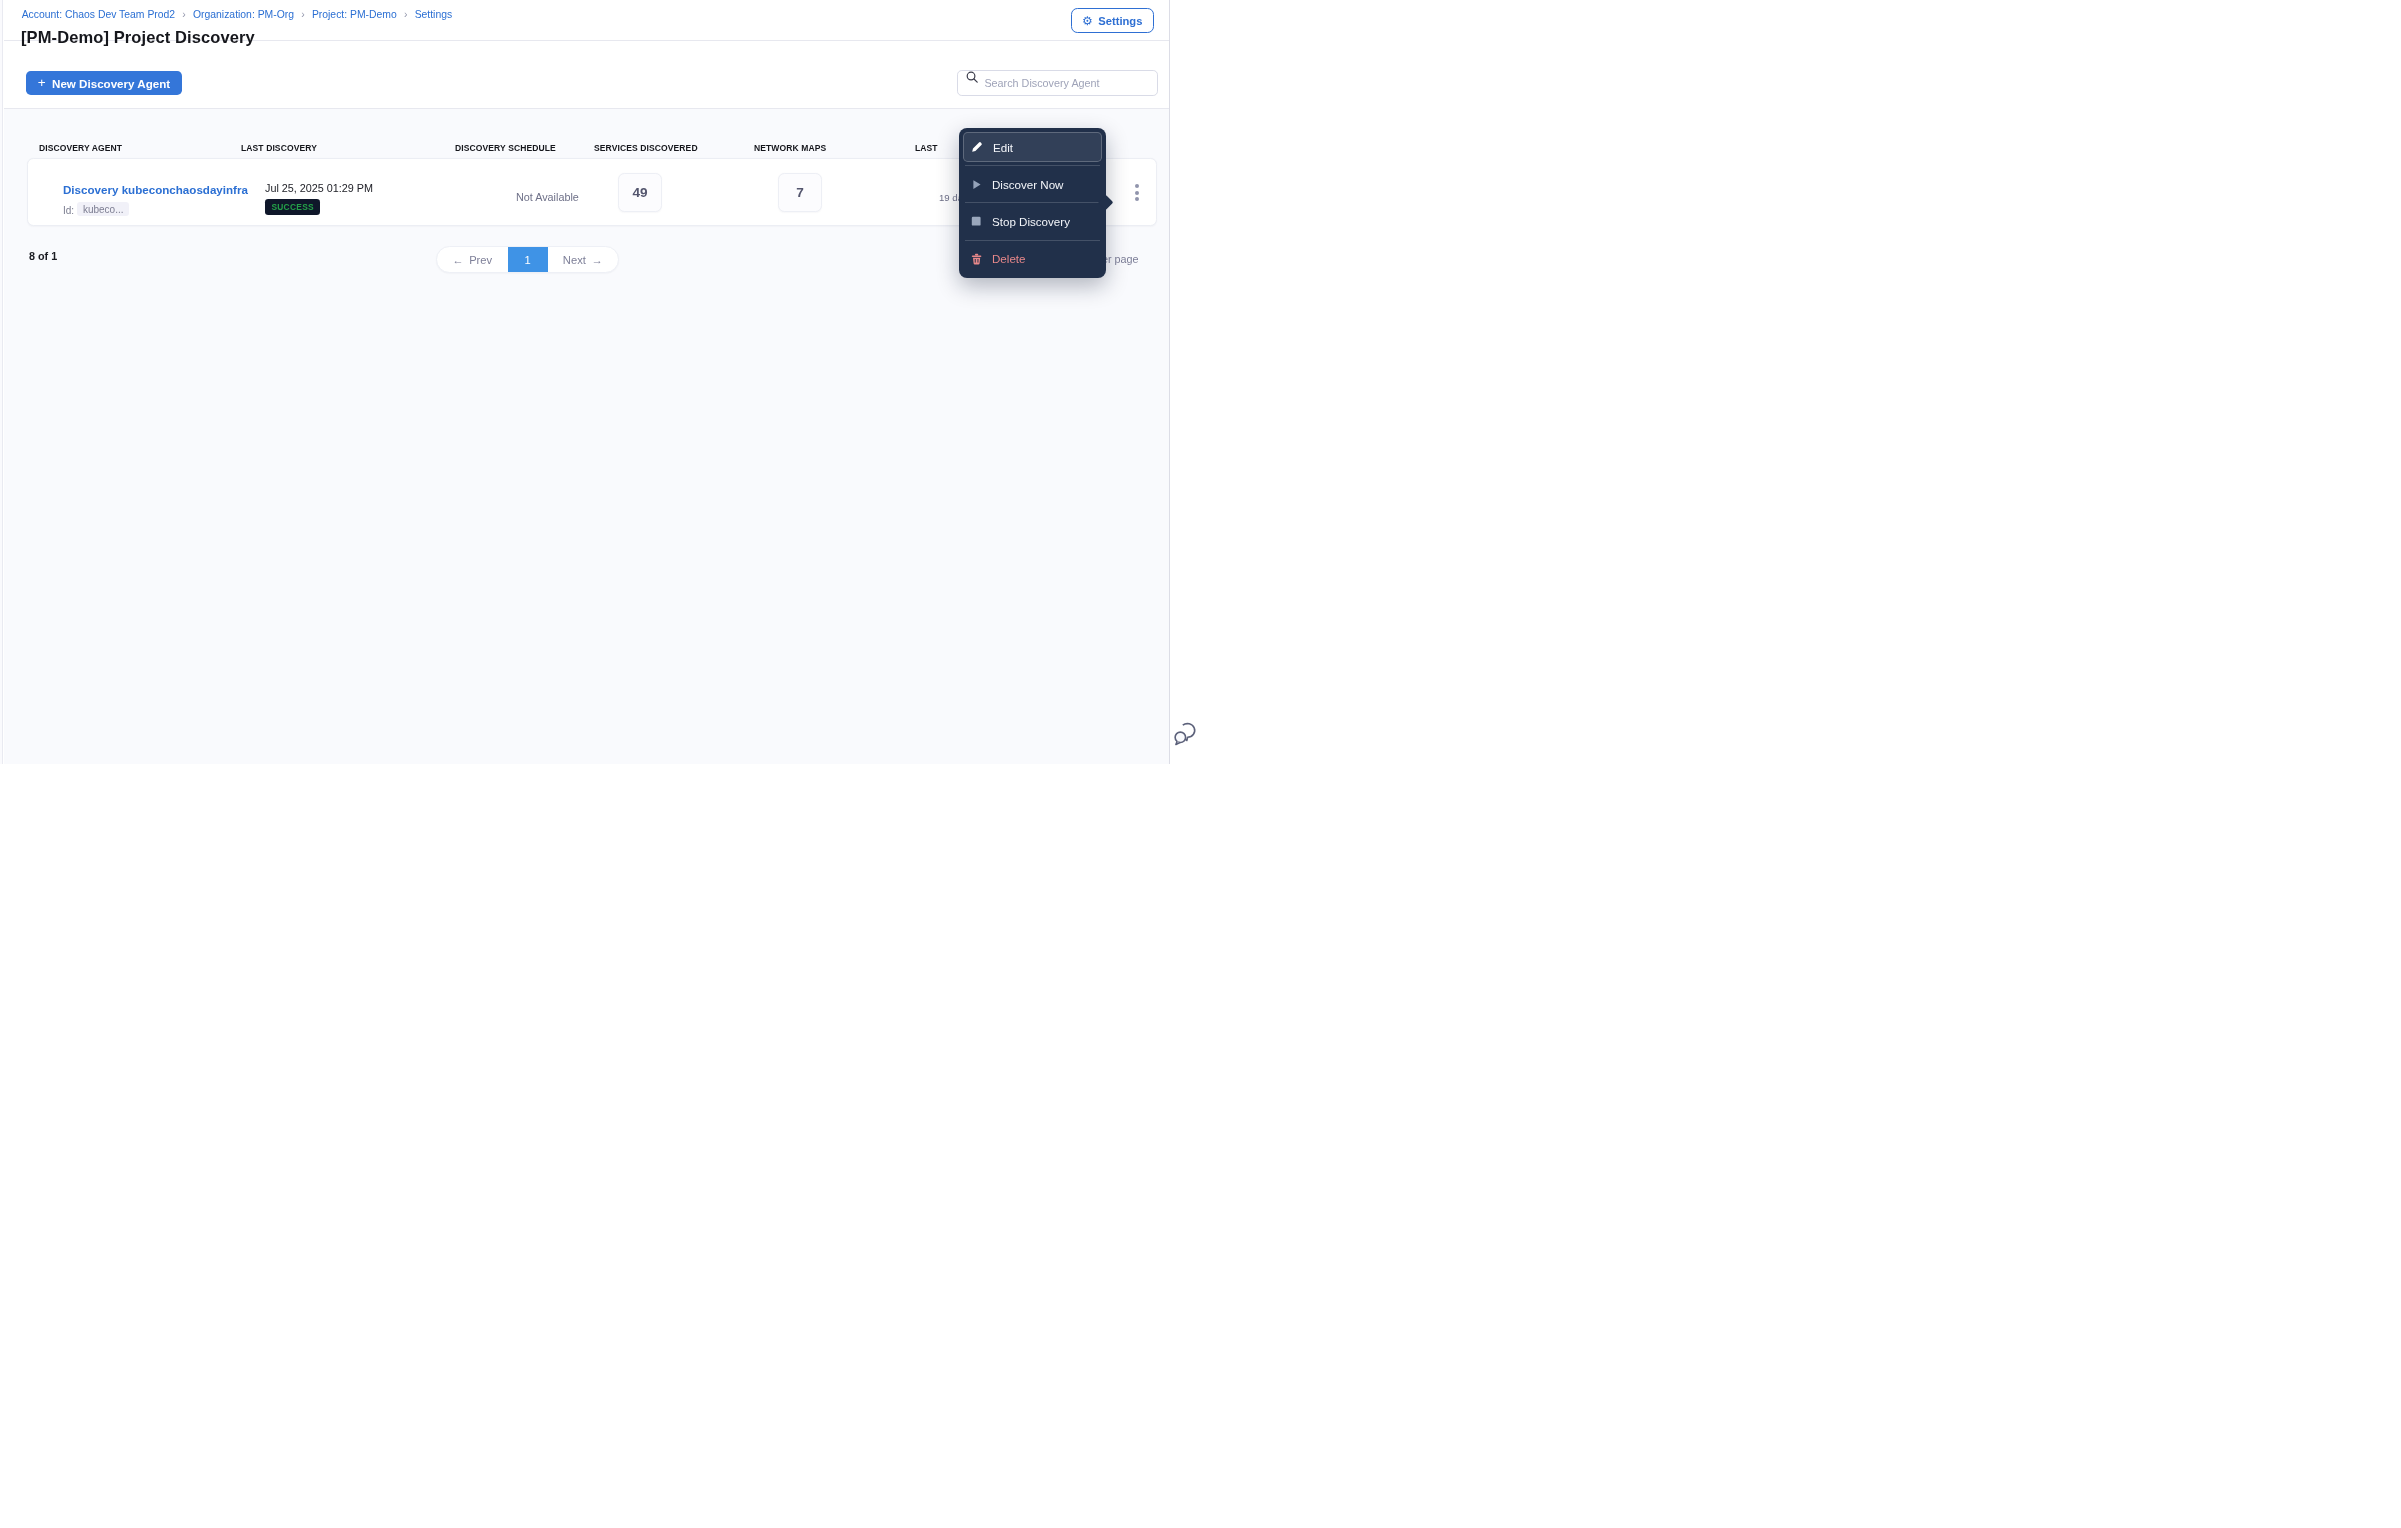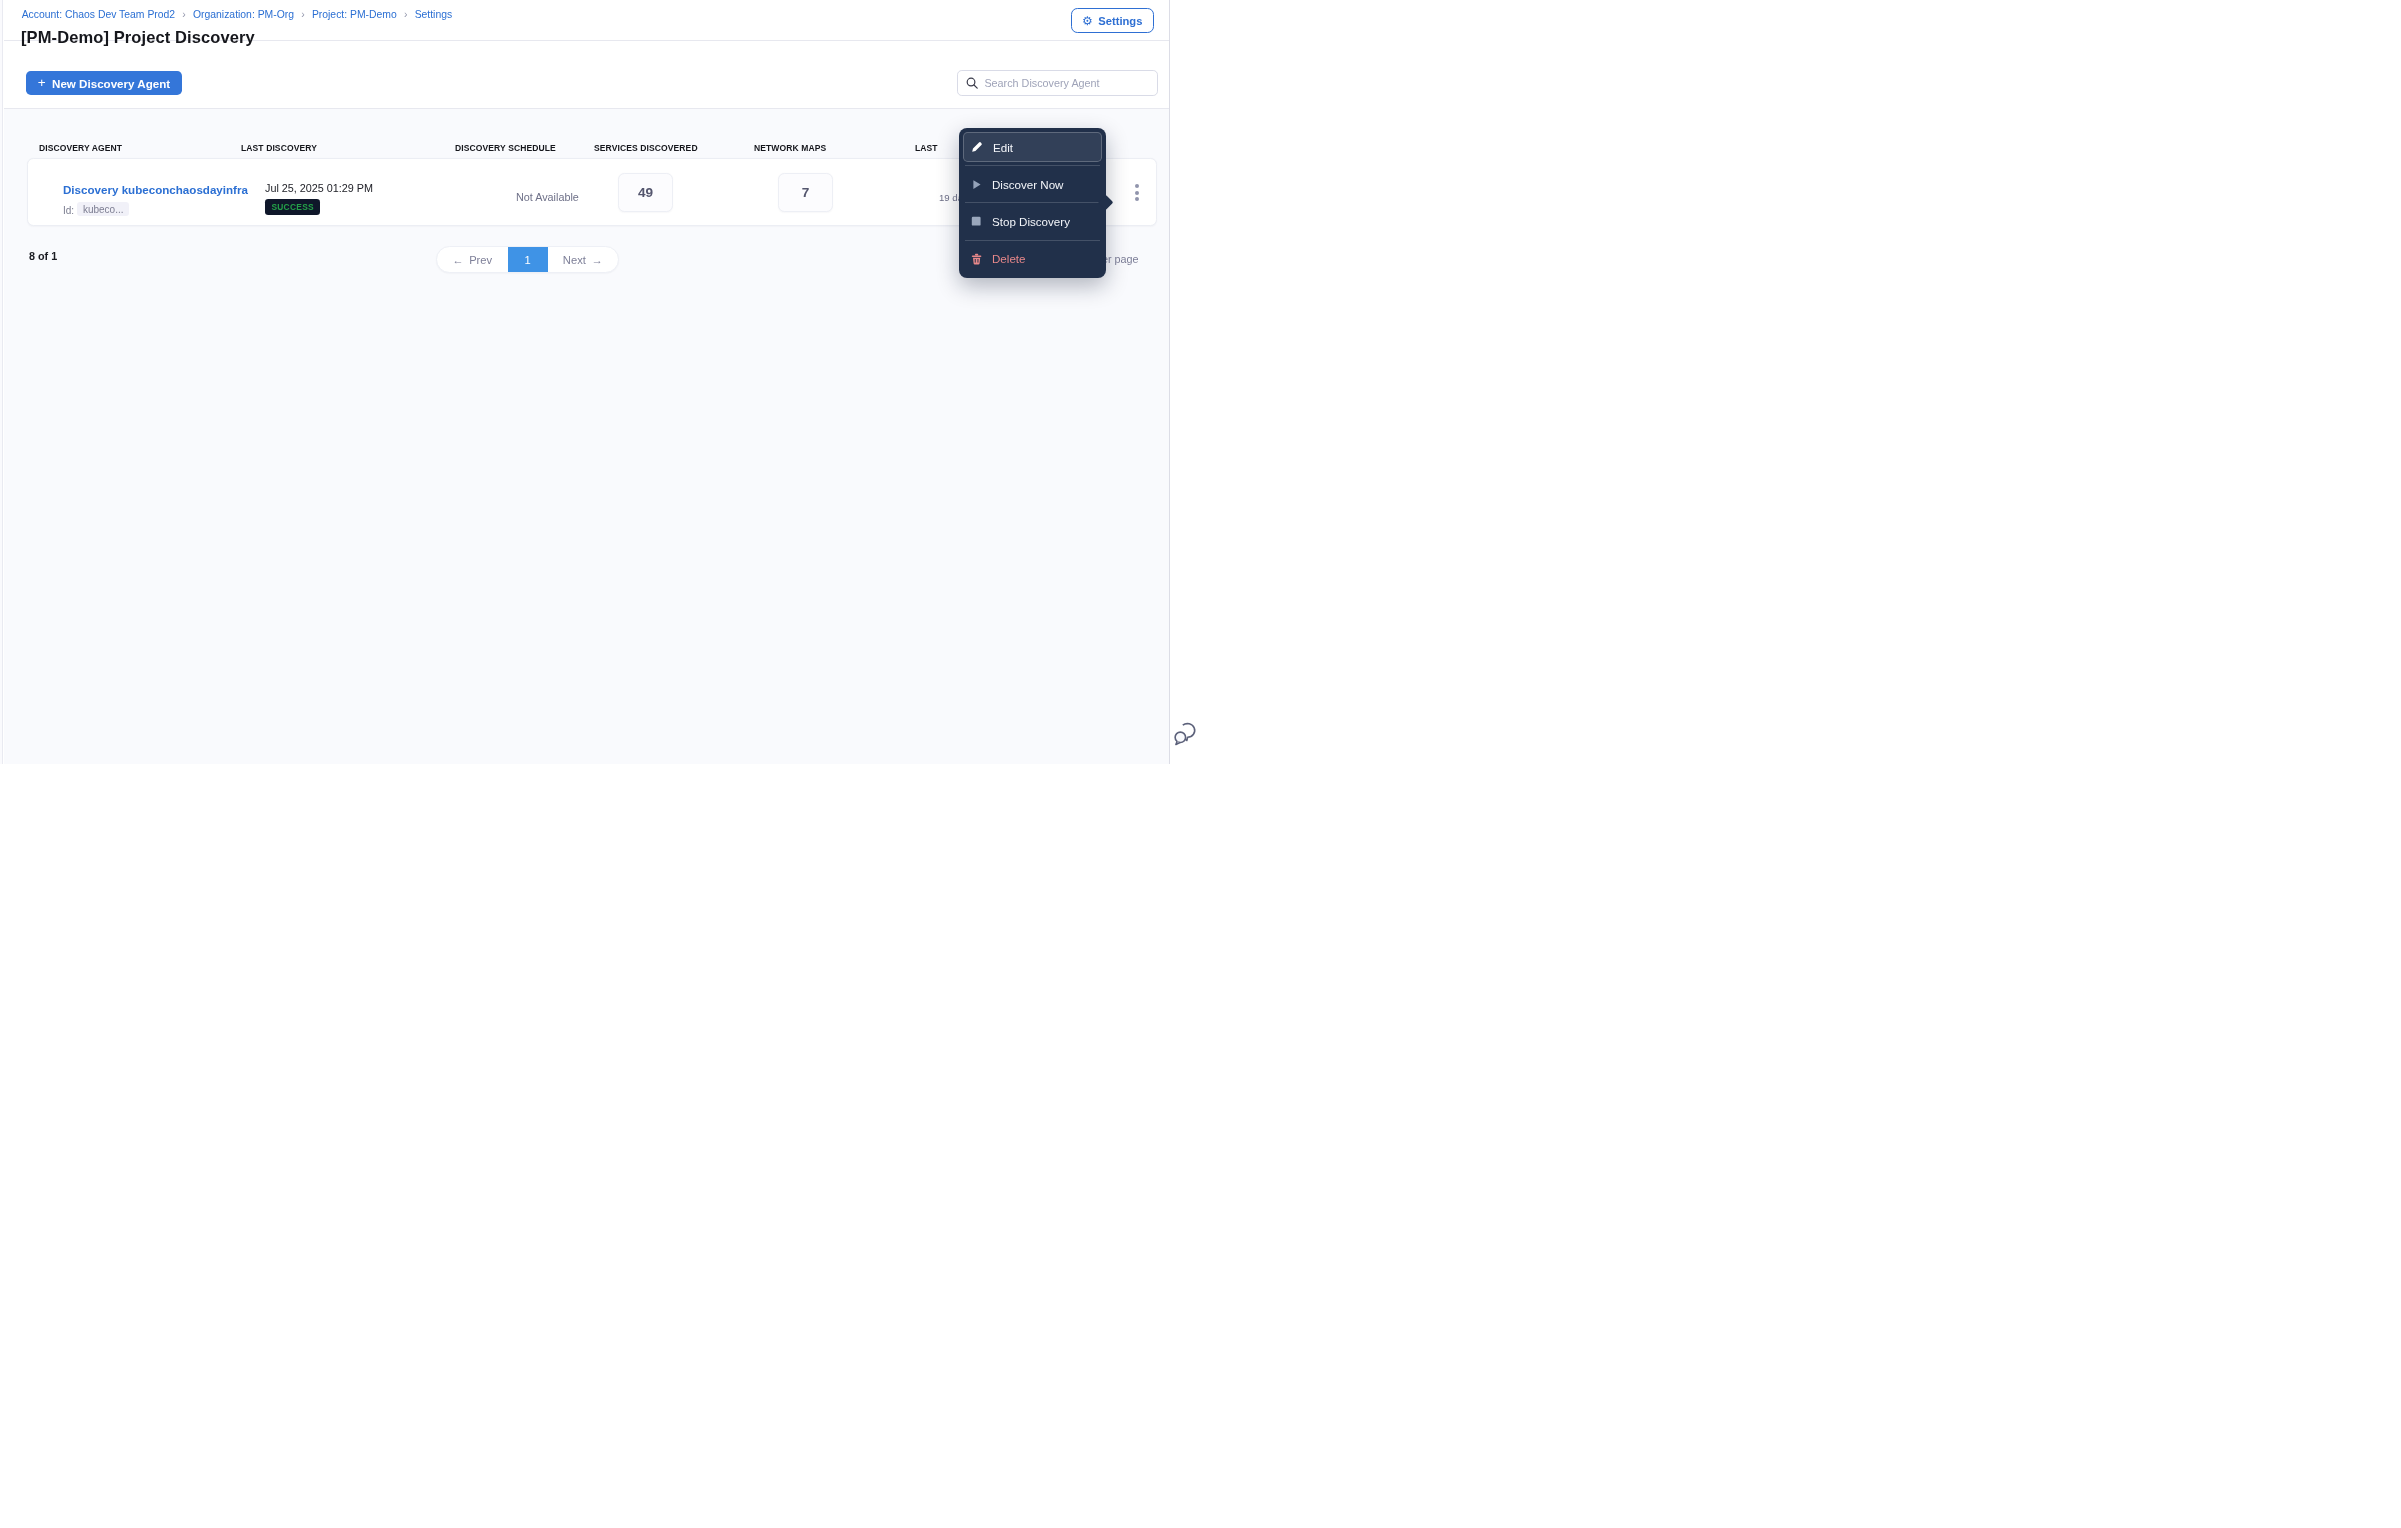--- a/index.html
+++ b/index.html
@@ -51,21 +51,21 @@
   .new-agent-btn {
     position:absolute; left:21.7px; top:15.2px; height:24px;
     display:flex; align-items:center; gap:6.4px; padding:0 12px;
     background:#3476d9; border:none; border-radius:4.8px;
     color:#ffffff; font-weight:700; font-size:11.6px; cursor:pointer;
   }
   .new-agent-btn .plus { font-size:13.6px; font-weight:400; line-height:1; margin-top:-0.8px; }
   .search-box {
     position:absolute; left:953px; top:13.6px; width:201px; height:26px;
     background:#ffffff; border:0.8px solid #d9dbe7; border-radius:4.8px;
-    display:flex; align-items:center; padding:0 8px; gap:6.4px;
+    display:flex; padding:0 8px; gap:6.4px;
   }
   .search-box input {
     border:none; outline:none; flex:1; font-size:10.8px;
     font-family:"Liberation Sans", sans-serif; color:#33343f; background:transparent;
   }
   .search-box input::placeholder { color:#9fa3b8; }
   
   .content {
     position:absolute; left:4px; top:109px; width:1165px; height:655px;
     background:#f9fafd; z-index:2;padding-left:16px;
@@ -100,21 +100,21 @@
   .status-badge {
     position:absolute; left:237px; top:40px;
     background:#0f172a; color:#24a148; font-size:8.4px; font-weight:700;
     letter-spacing:0.3px; padding:3.2px 6.4px; border-radius:3.2px;
   }
   .cell-schedule {
     position:absolute; left:451px; top:32px;
     font-size:10.8px; color:#6e7088;margin-left:37px;
   }
   .num-tile {
-    position:absolute; top:14.4px; width:55px; height:39px;
+    position:absolute; top:14.4px; width:44px; height:39px;
     background:#fcfcfe; border:0.8px solid #edeff5; border-radius:6.4px;
     display:flex; align-items:center; justify-content:center;
     font-size:13.6px; font-weight:600; color:#54566e;
     box-shadow:0 0.8px 1.6px rgba(20,25,60,0.03);
   }
   .tile-services { left:590px; }
   .tile-maps { left:750px; }
   .cell-last {
     position:absolute; left:911px; top:33px;
     font-size:9.6px; color:#6e7088; white-space:nowrap; overflow:hidden; width:48px;

